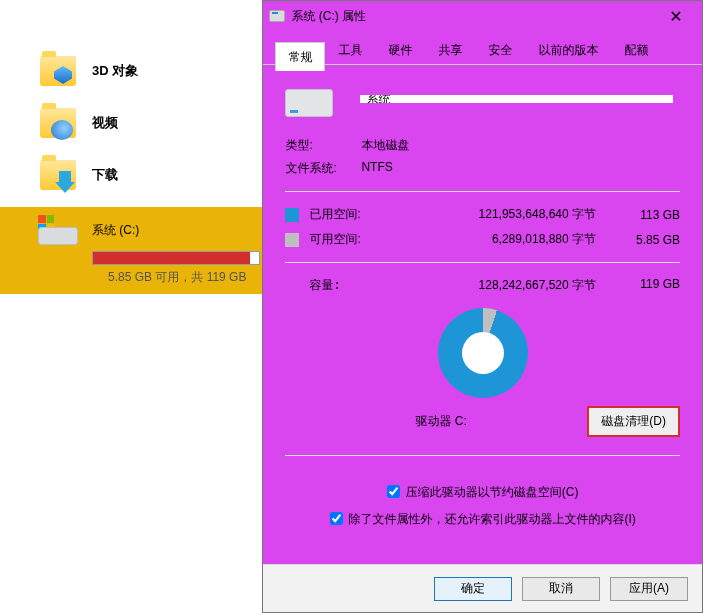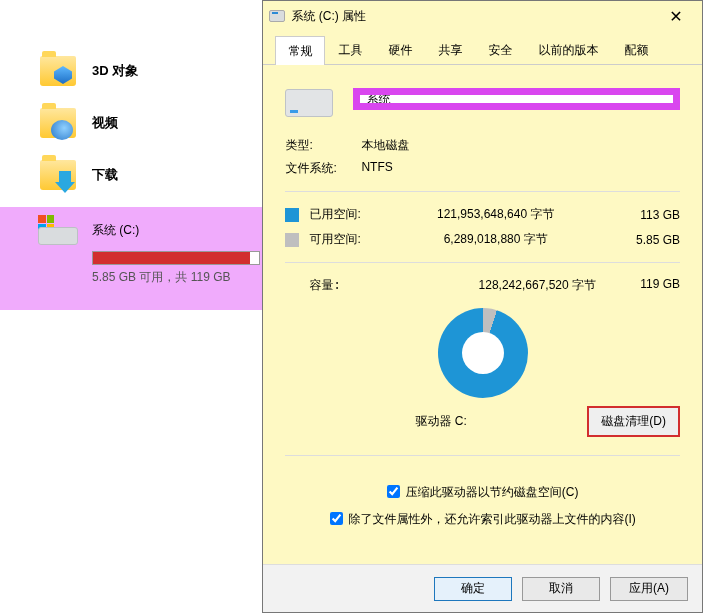--- a/index.html
+++ b/index.html
@@ -9,64 +9,64 @@
     .nav-item { display: flex; align-items: center; padding: 6px 0 6px 38px; gap: 14px; }
     .nav-item .icon-wrap { width: 40px; height: 40px; display: flex; align-items: center; justify-content: center; }
     .nav-item .label { font-size: 13px; font-weight: bold; }
     
     .folder-icon { width: 36px; height: 30px; background: linear-gradient(180deg,#ffe79e 0%,#ffc933 100%); border-radius: 2px 2px 3px 3px; position: relative; }
     .folder-icon::before { content:""; position:absolute; top:-5px; left:2px; width:14px; height:6px; background:#ffd75a; border-radius:2px 2px 0 0; }
     .folder-3d::after { content:""; position:absolute; right:4px; bottom:2px; width:18px; height:18px; background: linear-gradient(180deg,#5eb8ff,#1e6fc5); clip-path: polygon(50% 0,100% 30%,100% 70%,50% 100%,0 70%,0 30%); }
     .folder-video::after { content:""; position:absolute; right:3px; bottom:-2px; width:22px; height:20px; background: radial-gradient(circle at 60% 40%,#8fd0ff,#2776c9); border-radius:50%; }
     .folder-dl::after { content:""; position:absolute; right:1px; bottom:-3px; width:20px; height:22px; background:#2ba8e0; clip-path: polygon(20% 0,80% 0,80% 50%,100% 50%,50% 100%,0 50%,20% 50%); }
     
-    .drive-item { background:#f0abfc; padding: 8px 0 24px 38px; margin-top: 6px; }
+    .drive-item { background:#eab308; padding: 8px 0 8px 38px; margin-top: 6px; text-align: center; }
     .drive-item .row1 { display:flex; align-items:center; gap:14px; margin-bottom:6px; }
     .drive-icon { width:40px; height:30px; position:relative; }
     .drive-icon .disk { position:absolute; bottom:0; width:40px; height:18px; background:#d9dcde; border-radius:3px; border:1px solid #bcc0c4; }
     .drive-icon .win { position:absolute; top:0; left:0; width:16px; height:16px; display:grid; grid-template-columns:1fr 1fr; grid-template-rows:1fr 1fr; gap:1px; }
     .drive-icon .win span:nth-child(1){background:#f25022}
     .drive-icon .win span:nth-child(2){background:#7fba00}
     .drive-icon .win span:nth-child(3){background:#00a4ef}
     .drive-icon .win span:nth-child(4){background:#ffb900}
     .drive-bar { width:168px; height:14px; border:1px solid #999; background:#fff; margin-left:54px; position:relative; }
     .drive-bar .fill { position:absolute; left:0; top:0; bottom:0; width:94.5%; background:#d22e2e; }
     .drive-sub { margin-left:54px; margin-top:4px; color:#555; font-size:12px; }
     
-    .dialog { width:475px; height:100%; background:#fef9c3; border:1px solid #777; display:flex; flex-direction:column; }
+    .dialog { width:475px; height:100%; background:#d946ef; border:1px solid #777; display:flex; flex-direction:column; }
     .titlebar { height:30px; display:flex; align-items:center; padding:0 6px; }
     .titlebar .ticon { width:16px; height:12px; background:#d9dcde; border:1px solid #aaa; border-radius:2px; position:relative; margin-right:6px; }
     .titlebar .ticon::after{content:"";position:absolute;top:1px;left:2px;width:6px;height:2px;background:#2b8ad6;}
     .titlebar .title { flex:1; font-size:12px; }
     .titlebar .close { width:40px; height:28px; display:flex; align-items:center; justify-content:center; font-size:16px; cursor:pointer; }
     
     .tabs { display:flex; border-bottom:1px solid #ccc; padding:0 12px; gap:0; margin-top:4px; }
     .tab { padding:6px 12px 5px; font-size:12px; border:1px solid transparent; border-bottom:none; cursor:pointer; }
-    .tab.active { border-color:#ccc; background:#fff; position:relative; top:1px; }
+    .tab.active { border-color:#ccc; background:#fff; position:relative; top:7px; }
     
     .content { flex:1; padding:16px 22px 8px 22px; overflow:hidden; }
     
     .row-input { display:flex; align-items:center; gap:20px; margin-bottom:20px; }
     .row-input .dicon { width:48px; height:36px; position:relative; }
     .row-input .dicon .disk { width:48px; height:28px; background:#e2e4e6; border:1px solid #bfc3c7; border-radius:3px; position:absolute; bottom:0; }
     .row-input .dicon .disk::after{content:"";position:absolute;bottom:3px;left:4px;width:8px;height:3px;background:#3a9be8;}
     .row-input input { flex:1; height:22px; border:7px solid #d946ef; padding:2px 6px; font-size:12px; }
     
     .info-row { display:flex; margin-bottom:6px; }
     .info-row .k { width:76px; color:#000; }
     .info-row .v { color:#000; }
     
     .hr { height:1px; background:#ddd; margin:14px 0; }
     
     .space-row { display:flex; align-items:center; margin-bottom:8px; }
     .sq { width:14px; height:14px; margin-right:10px; }
     .sq.used { background:#1e95d6; }
     .sq.free { background:#bfbfbf; }
     .space-row .lbl { width:86px; }
-    .space-row .bytes { flex:1; text-align:center; padding-right:26px; }
+    .space-row .bytes { flex:1; text-align:right; padding-right:26px; }
     .space-row .gb { width:58px; text-align:right; }
     
     .capacity-row { display:flex; margin:12px 0 6px; }
     .capacity-row .lbl { width:110px; padding-left:24px;font-family:Liberation Mono, monospace; }
     .capacity-row .bytes { flex:1; text-align:right; padding-right:26px; }
     .capacity-row .gb { width:58px; text-align:right; }
     
     .donut-wrap { display:flex; justify-content:center; margin:14px 0 8px; }
     .donut { width:90px; height:90px; border-radius:50%; background: conic-gradient(#bfbfbf 0deg 18deg, #1e95d6 18deg 360deg); position:relative; }
     .donut::after { content:""; position:absolute; inset:24px; background:#fff; border-radius:50%; }

